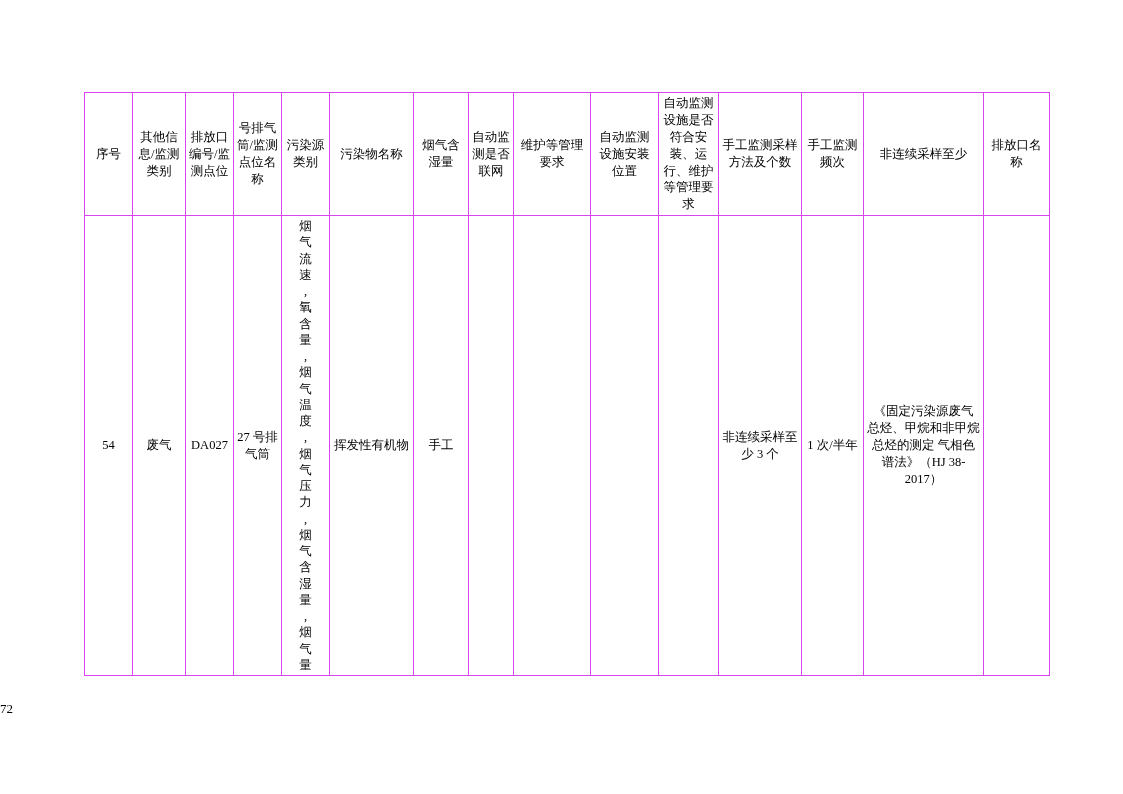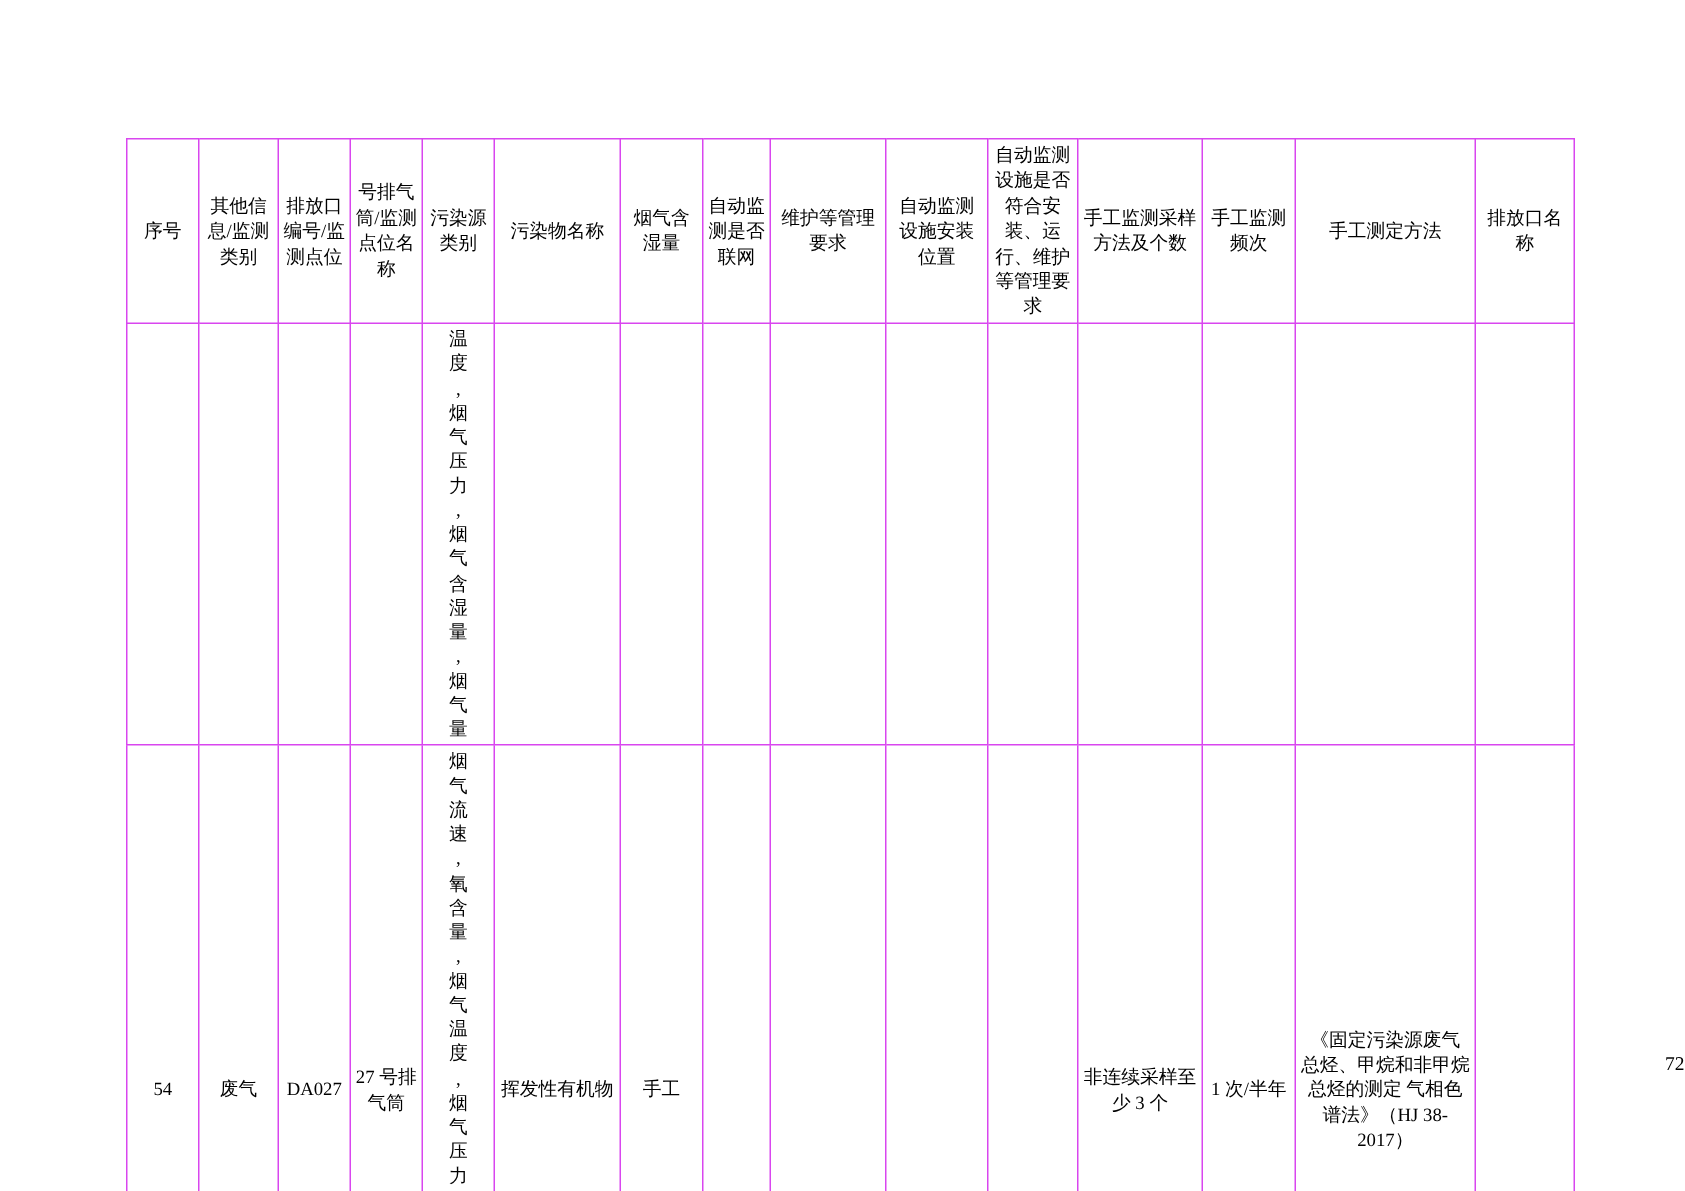--- a/index.html
+++ b/index.html
@@ -79,21 +79,21 @@
     display: block;
     margin: 0 auto;
     width: 1.1em;
     line-height: 1.3;
   }
   .page-number {
     position: absolute;
     left: 0;
     top: 701px;
     width: 1123px;
-    text-align: right;
+    text-align: left;
     font-size: 13px;
     font-family: "Liberation Serif", "DejaVu Serif", serif;
   }
   .method-cell {
     font-size: 12.5px;
     line-height: 1.5;
     text-align: center;
     padding-left: 6px;
     padding-right: 6px;
   }
@@ -129,44 +129,25 @@
           <td>号排气筒/监测点位名称</td>
           <td>污染源类别</td>
           <td>污染物名称</td>
           <td>烟气含湿量</td>
           <td>自动监测是否联网</td>
           <td>维护等管理要求</td>
           <td>自动监测设施安装位置</td>
           <td>自动监测设施是否符合安装、运行、维护等管理要求</td>
           <td>手工监测采样方法及个数</td>
           <td>手工监测频次</td>
-          <td>手工测定方法</td>
+          <td>非连续采样至少</td>
           <td>排放口名称</td>
         </tr>
       </thead>
       <tbody>
-        <tr class="row-tall">
-          <td></td>
-          <td></td>
-          <td></td>
-          <td></td>
-          <td>
-              <span class="narrow-text">温度,烟气压力,烟气含湿量,烟气量</span>
-            </td>
-          <td></td>
-          <td></td>
-          <td></td>
-          <td></td>
-          <td></td>
-          <td></td>
-          <td></td>
-          <td></td>
-          <td></td>
-          <td></td>
-        </tr>
         <tr class="row-tall2">
           <td>54</td>
           <td>废气</td>
           <td>DA027</td>
           <td>27 号排气筒</td>
           <td>
               <span class="narrow-text">烟气流速,氧含量,烟气温度,烟气压力,烟气含湿量,烟气量</span>
             </td>
           <td>挥发性有机物</td>
           <td>手工</td>

